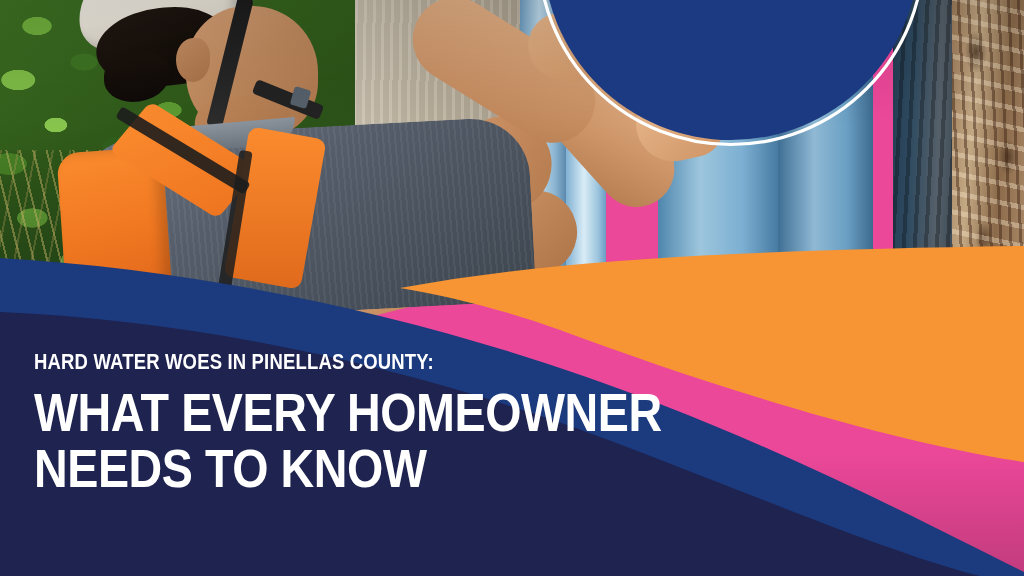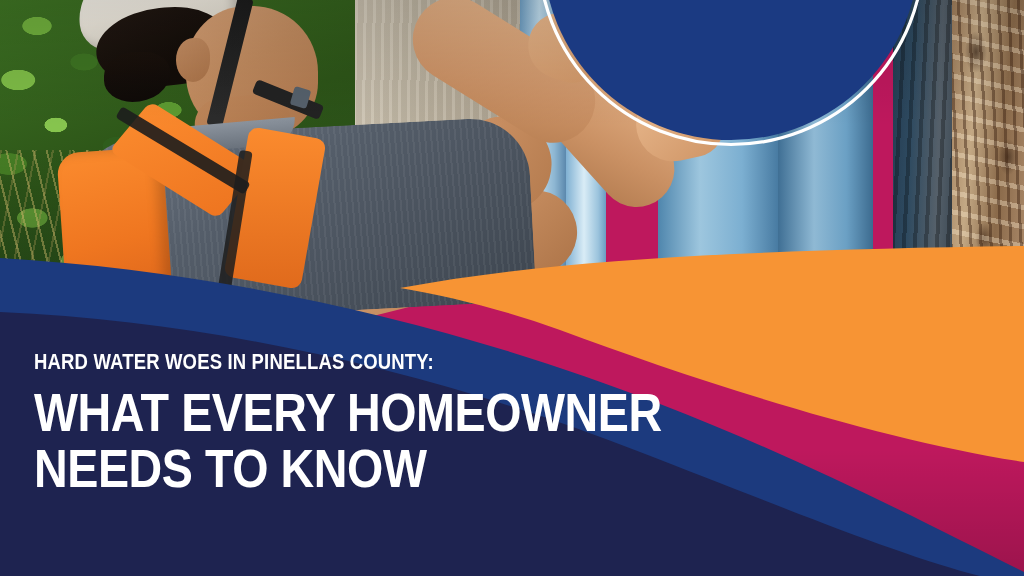--- a/index.html
+++ b/index.html
@@ -2,21 +2,21 @@
 <html><head>
 <meta charset="utf-8">
 <title>Hard Water Woes Blog Banner</title>
 <style>
   html,body{margin:0;padding:0;background:#202020;}
   .banner{
     position:relative;
     width:1024px;height:576px;
     overflow:hidden;
     font-family:"Liberation Sans", sans-serif;
-    background:#be185d;
+    background:#ec4899;
   }
 
   
   .photo{position:absolute;inset:0;overflow:hidden;}
 
   
   .foliage{
     position:absolute;left:-10px;top:-10px;width:470px;height:300px;
     background:
       radial-gradient(ellipse 26px 16px at 10% 12%, #6fae3c 0%, #6fae3c 55%, transparent 58%),

